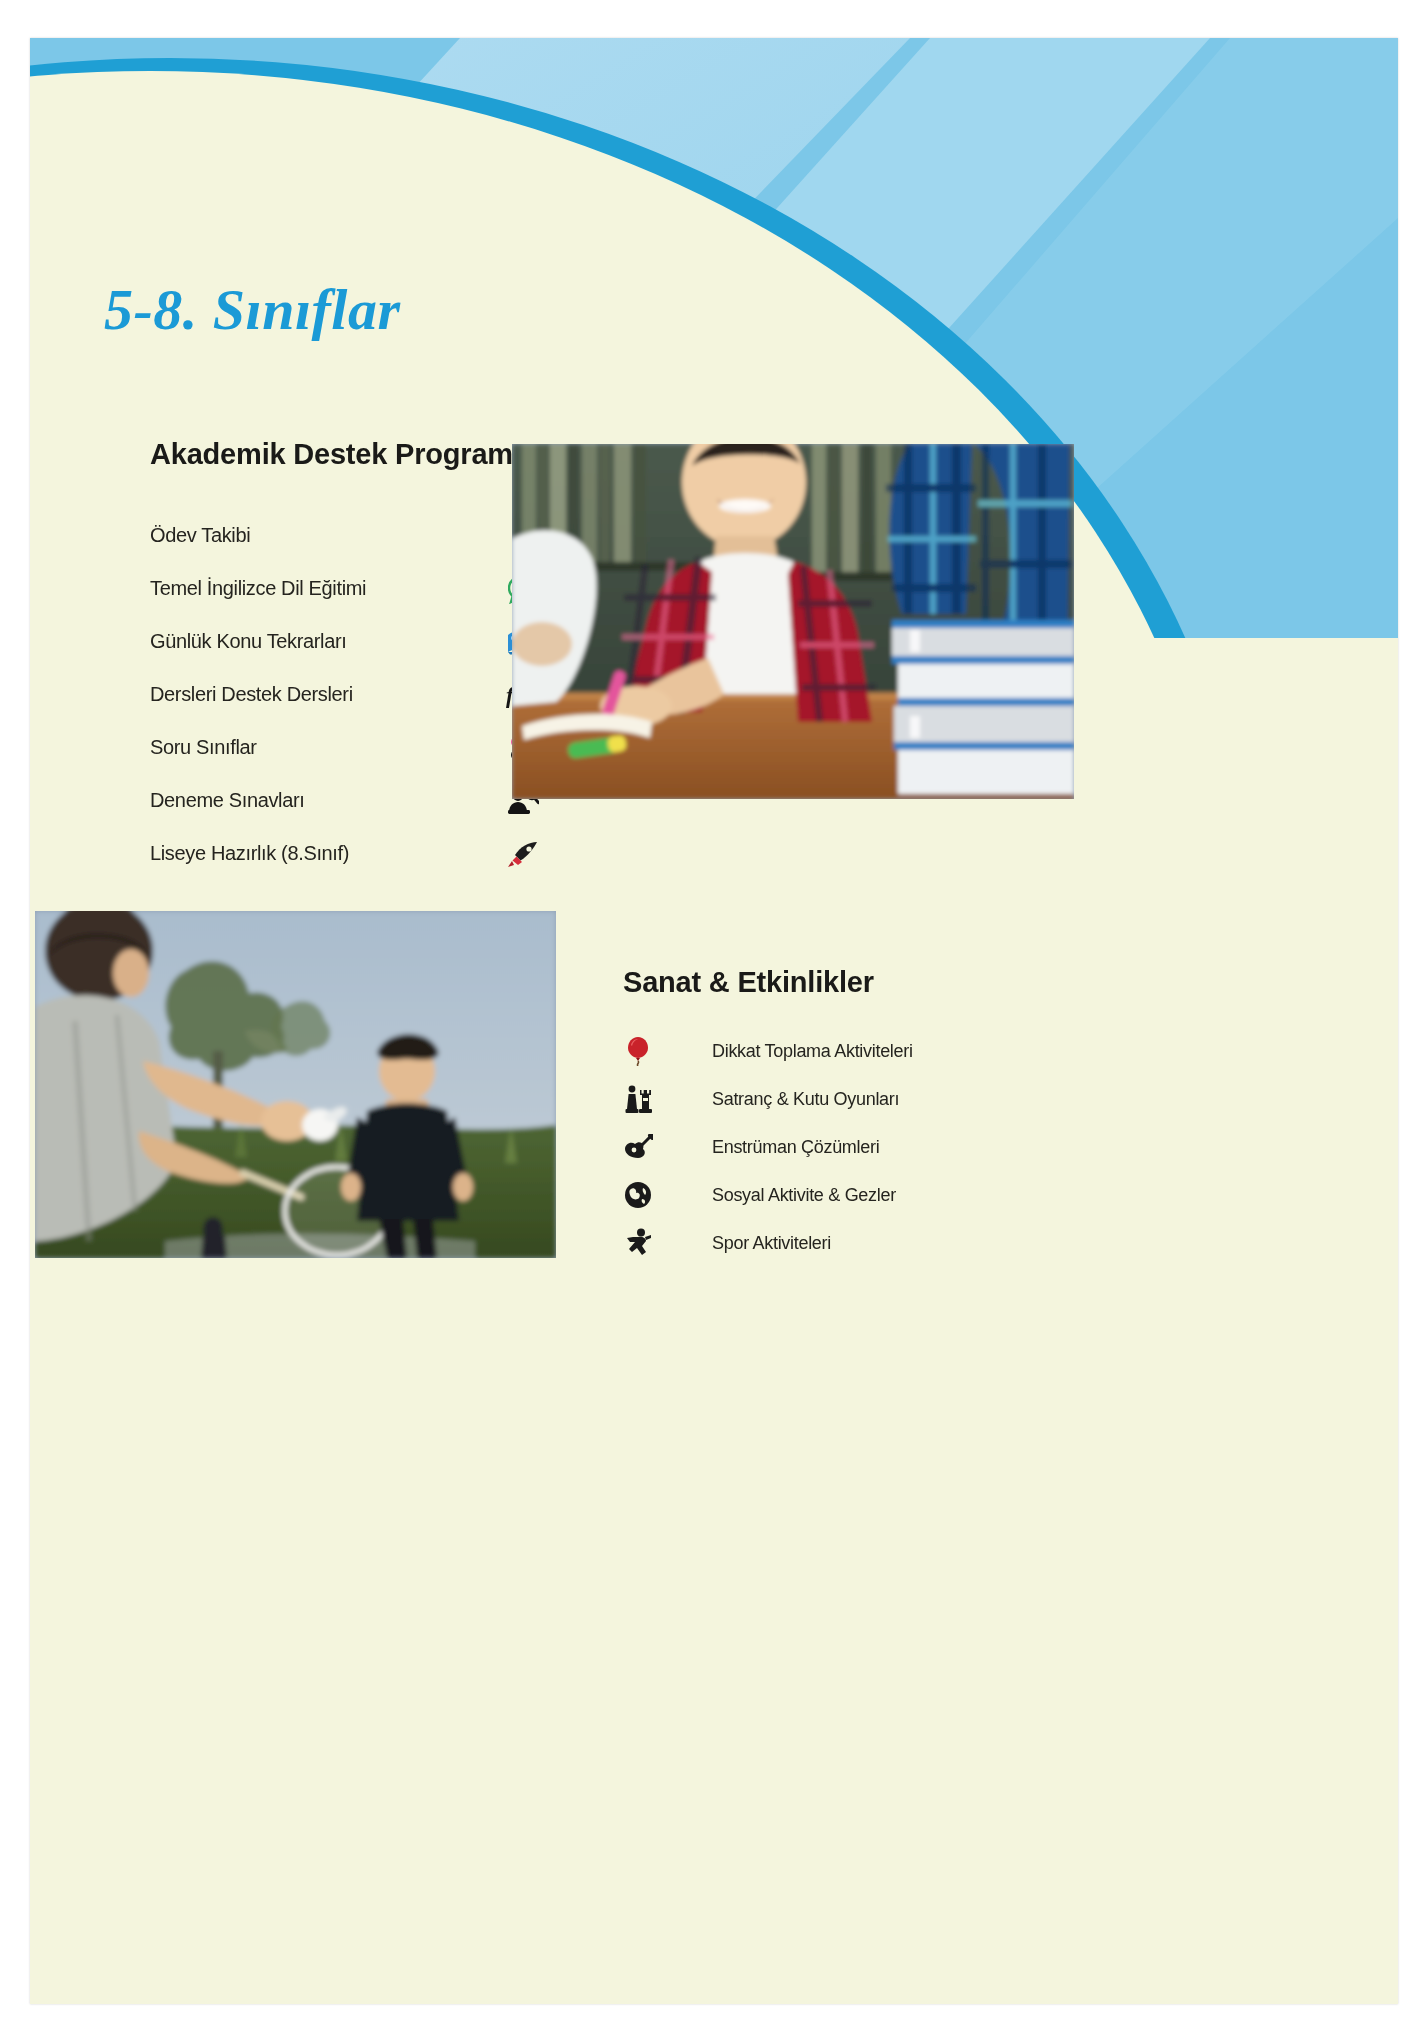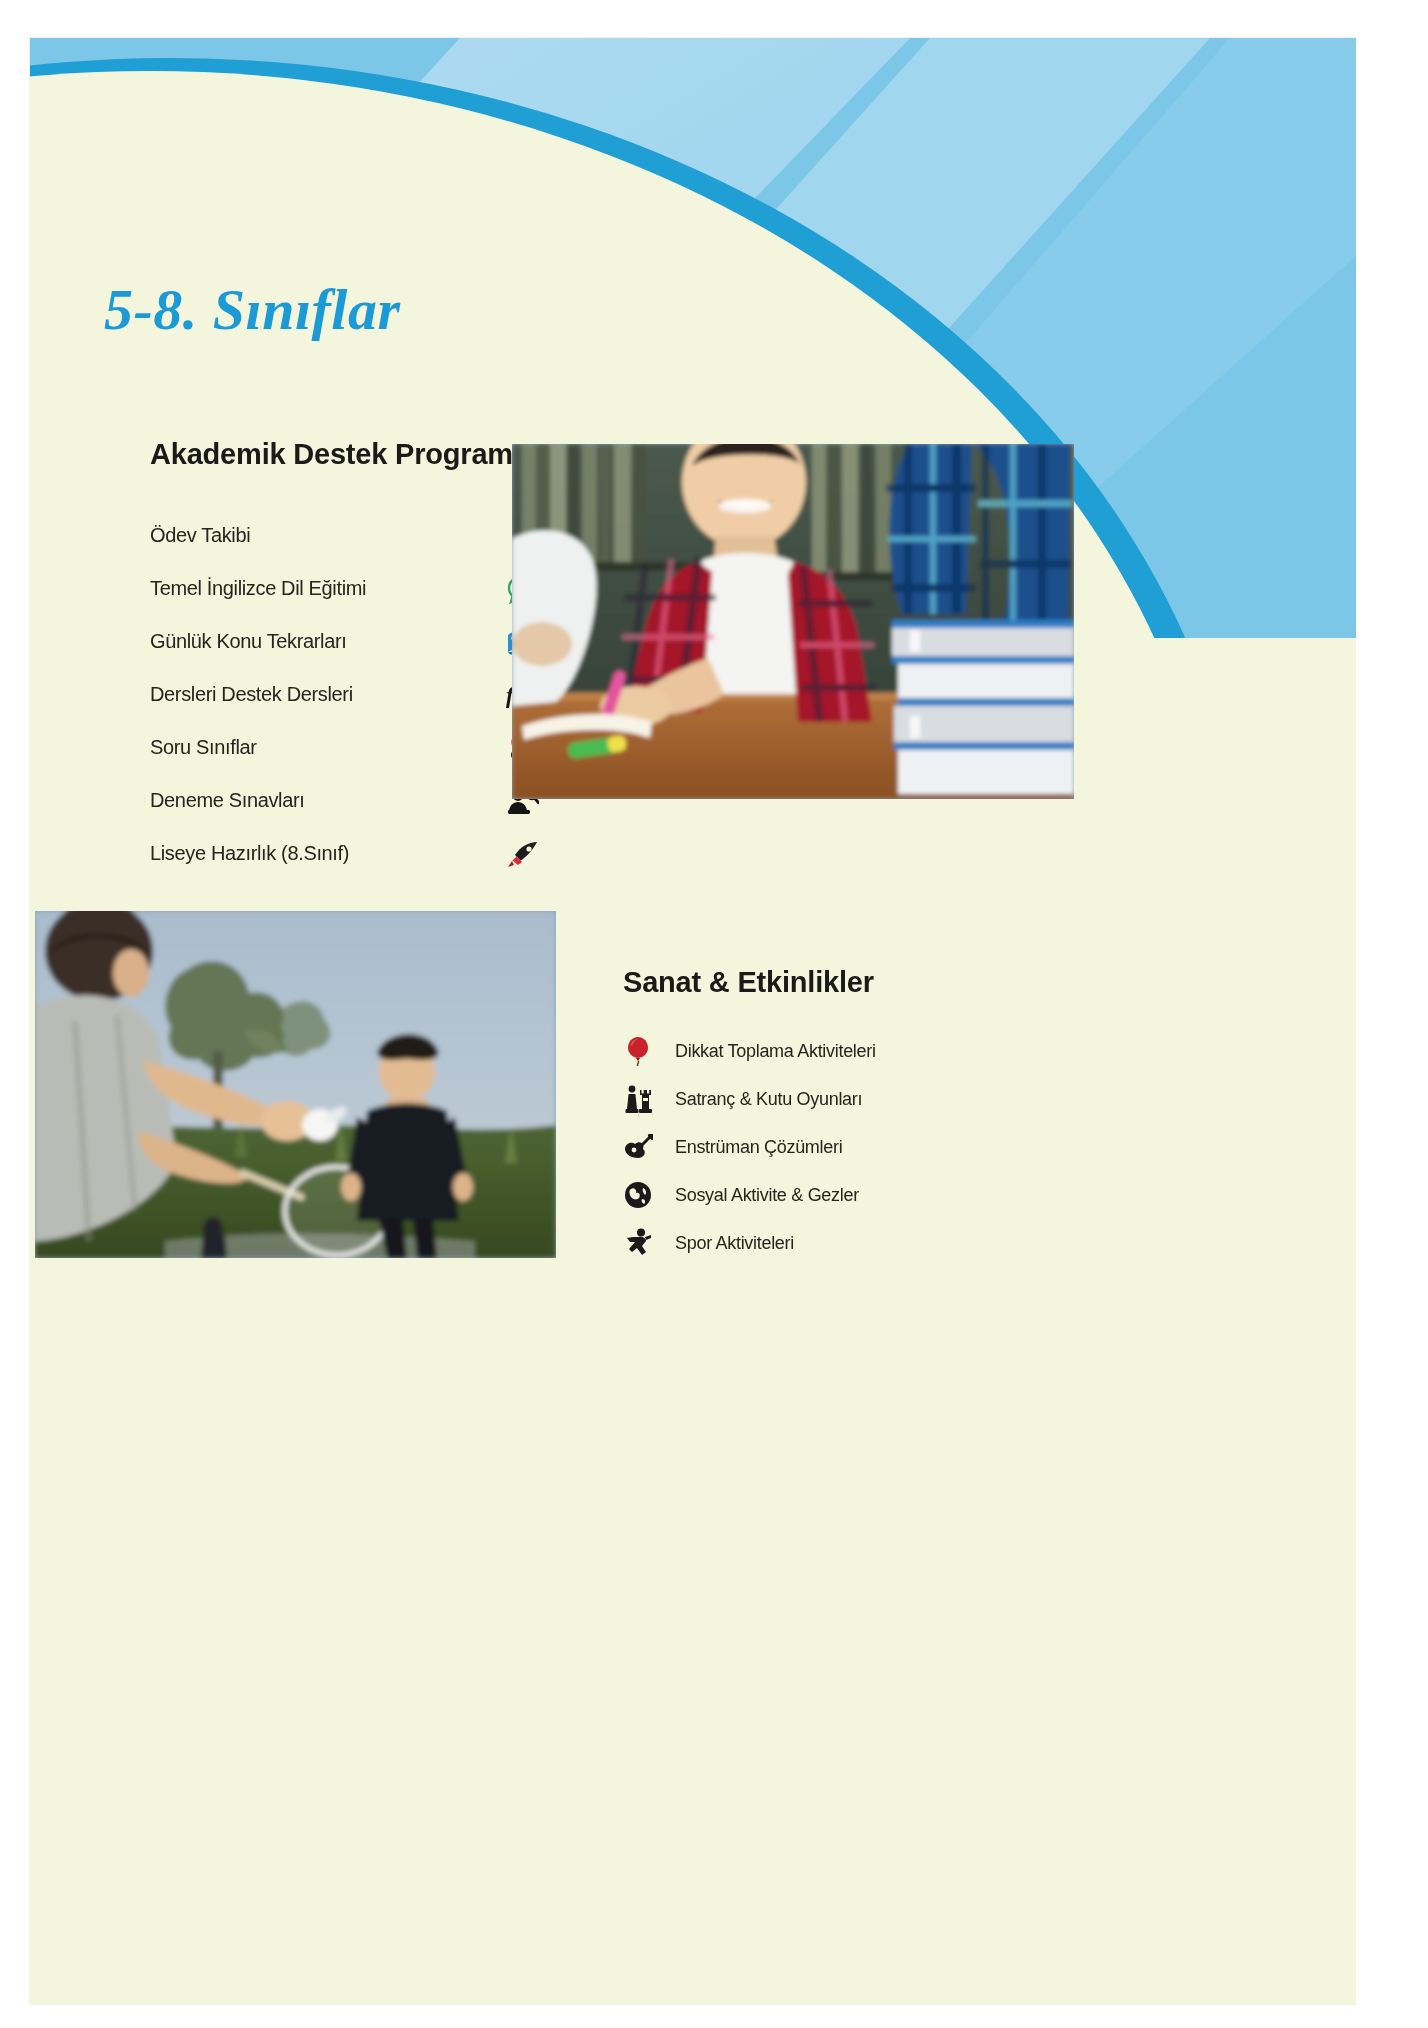--- a/index.html
+++ b/index.html
@@ -4,25 +4,24 @@
 <style>
   html, body {
     margin: 0;
     padding: 0;
     background: #ffffff;
     font-family: "Liberation Sans", sans-serif;
   }
 
   #screen {
     position: relative;
-    width: 1310px;
+    width: 1428px;
     height: 2028px;
     background: #ffffff;
     overflow: hidden;
-    padding-left: 46px;
   }
 
   
   .page {
     position: absolute;
     left: 30px;
     top: 38px;
     width: 1368px;
     height: 1966px;
     background: #f4f5dd;
@@ -149,20 +148,21 @@
     flex: 0 0 30px;
     display: flex;
     align-items: center;
     justify-content: center;
   }
   .arts-label {
     font-size: 18px;
     color: #25241f;
     letter-spacing: -0.3px;
     white-space: nowrap;
+    margin-left: 37px;
   }
 </style>
 </head>
 <body>
 
 <div id="screen">
 
   <div class="page">
 
     <div class="wave-wrap">

